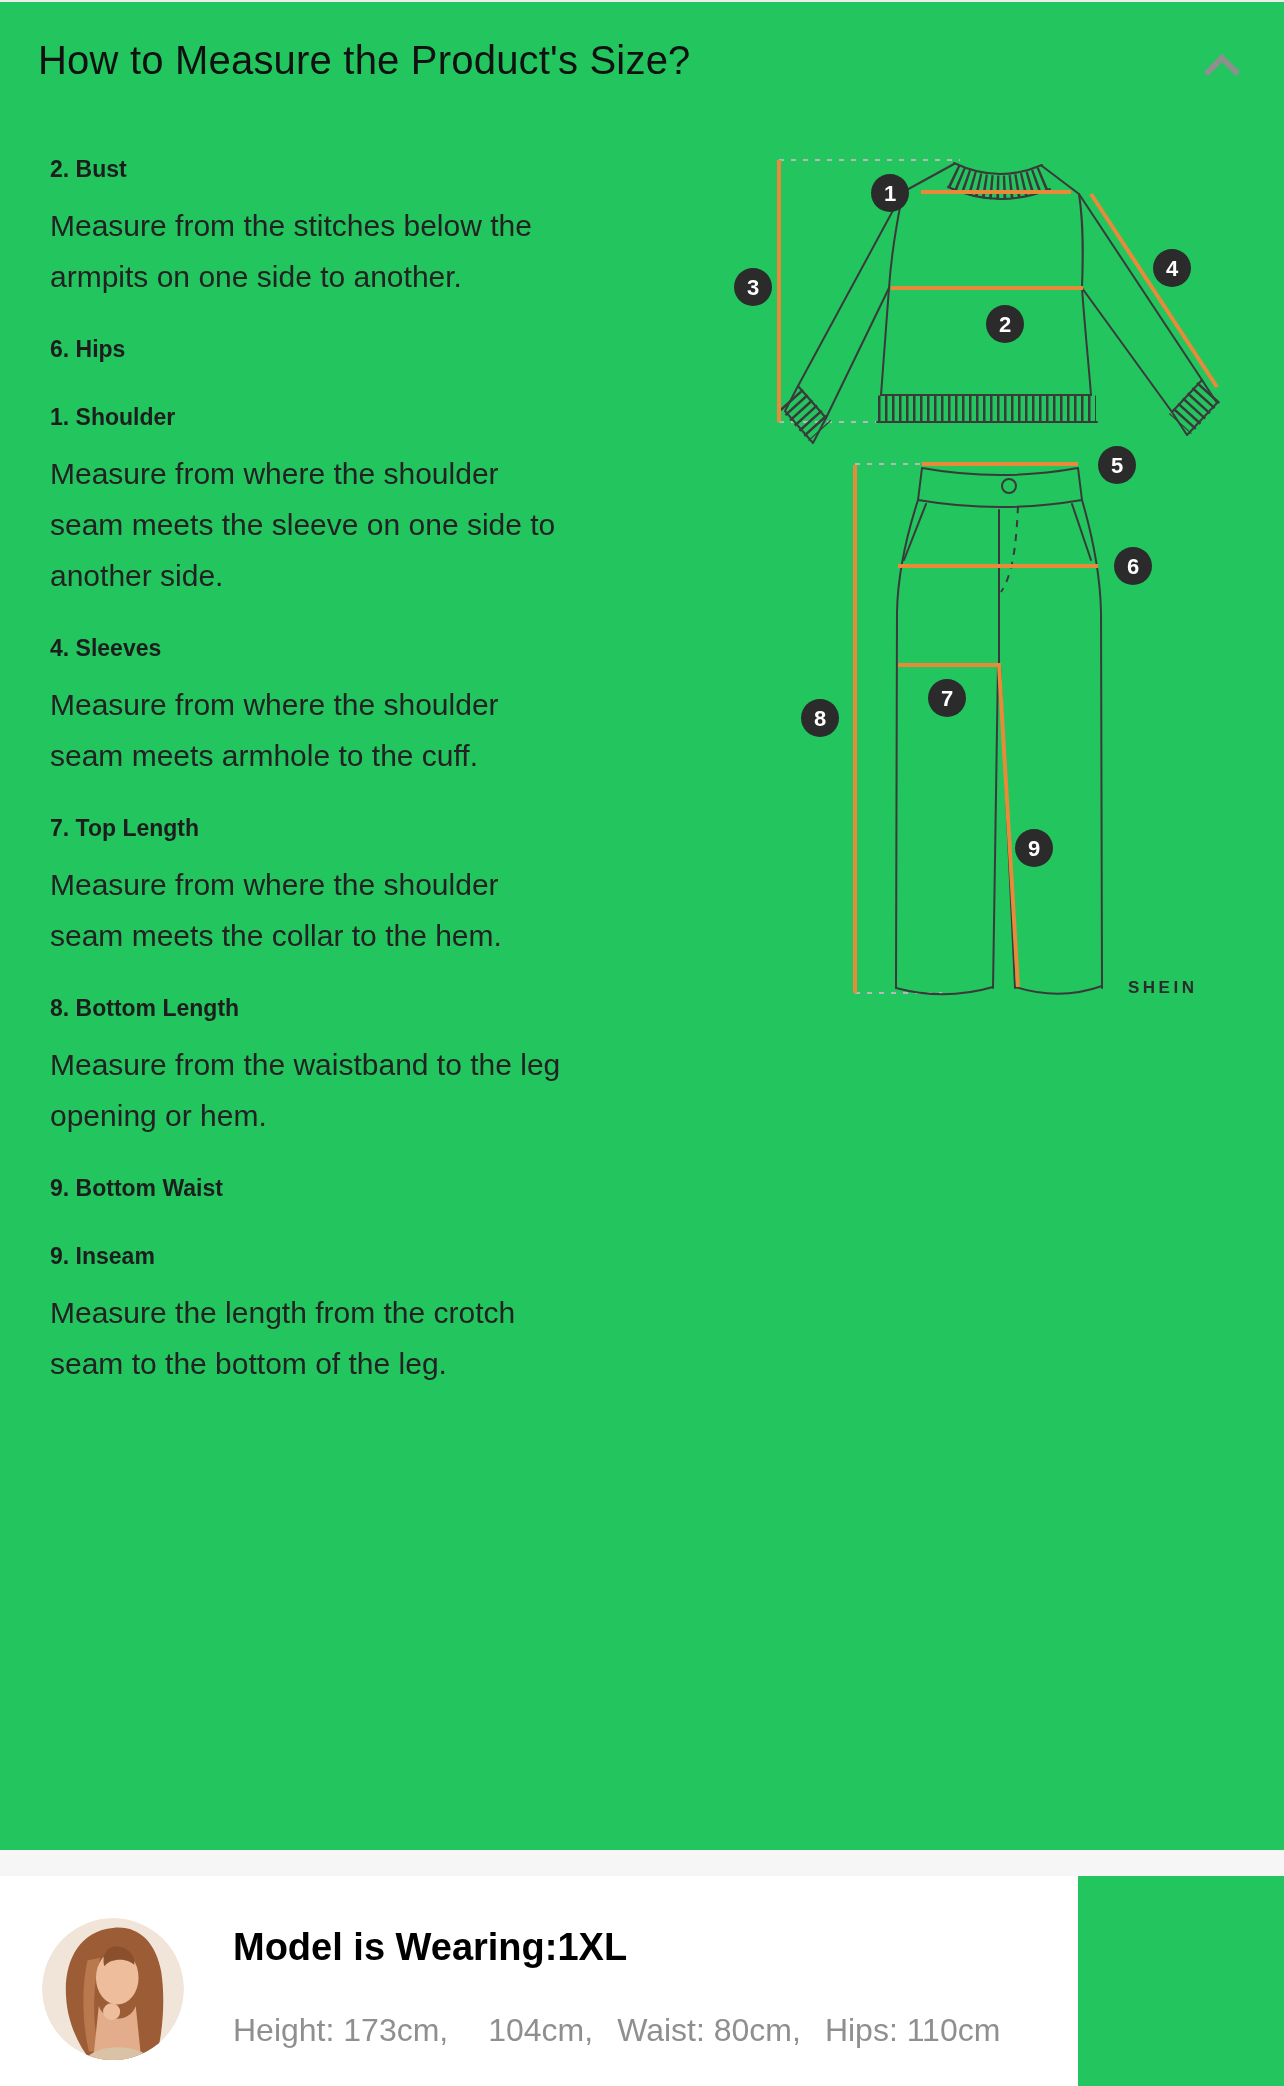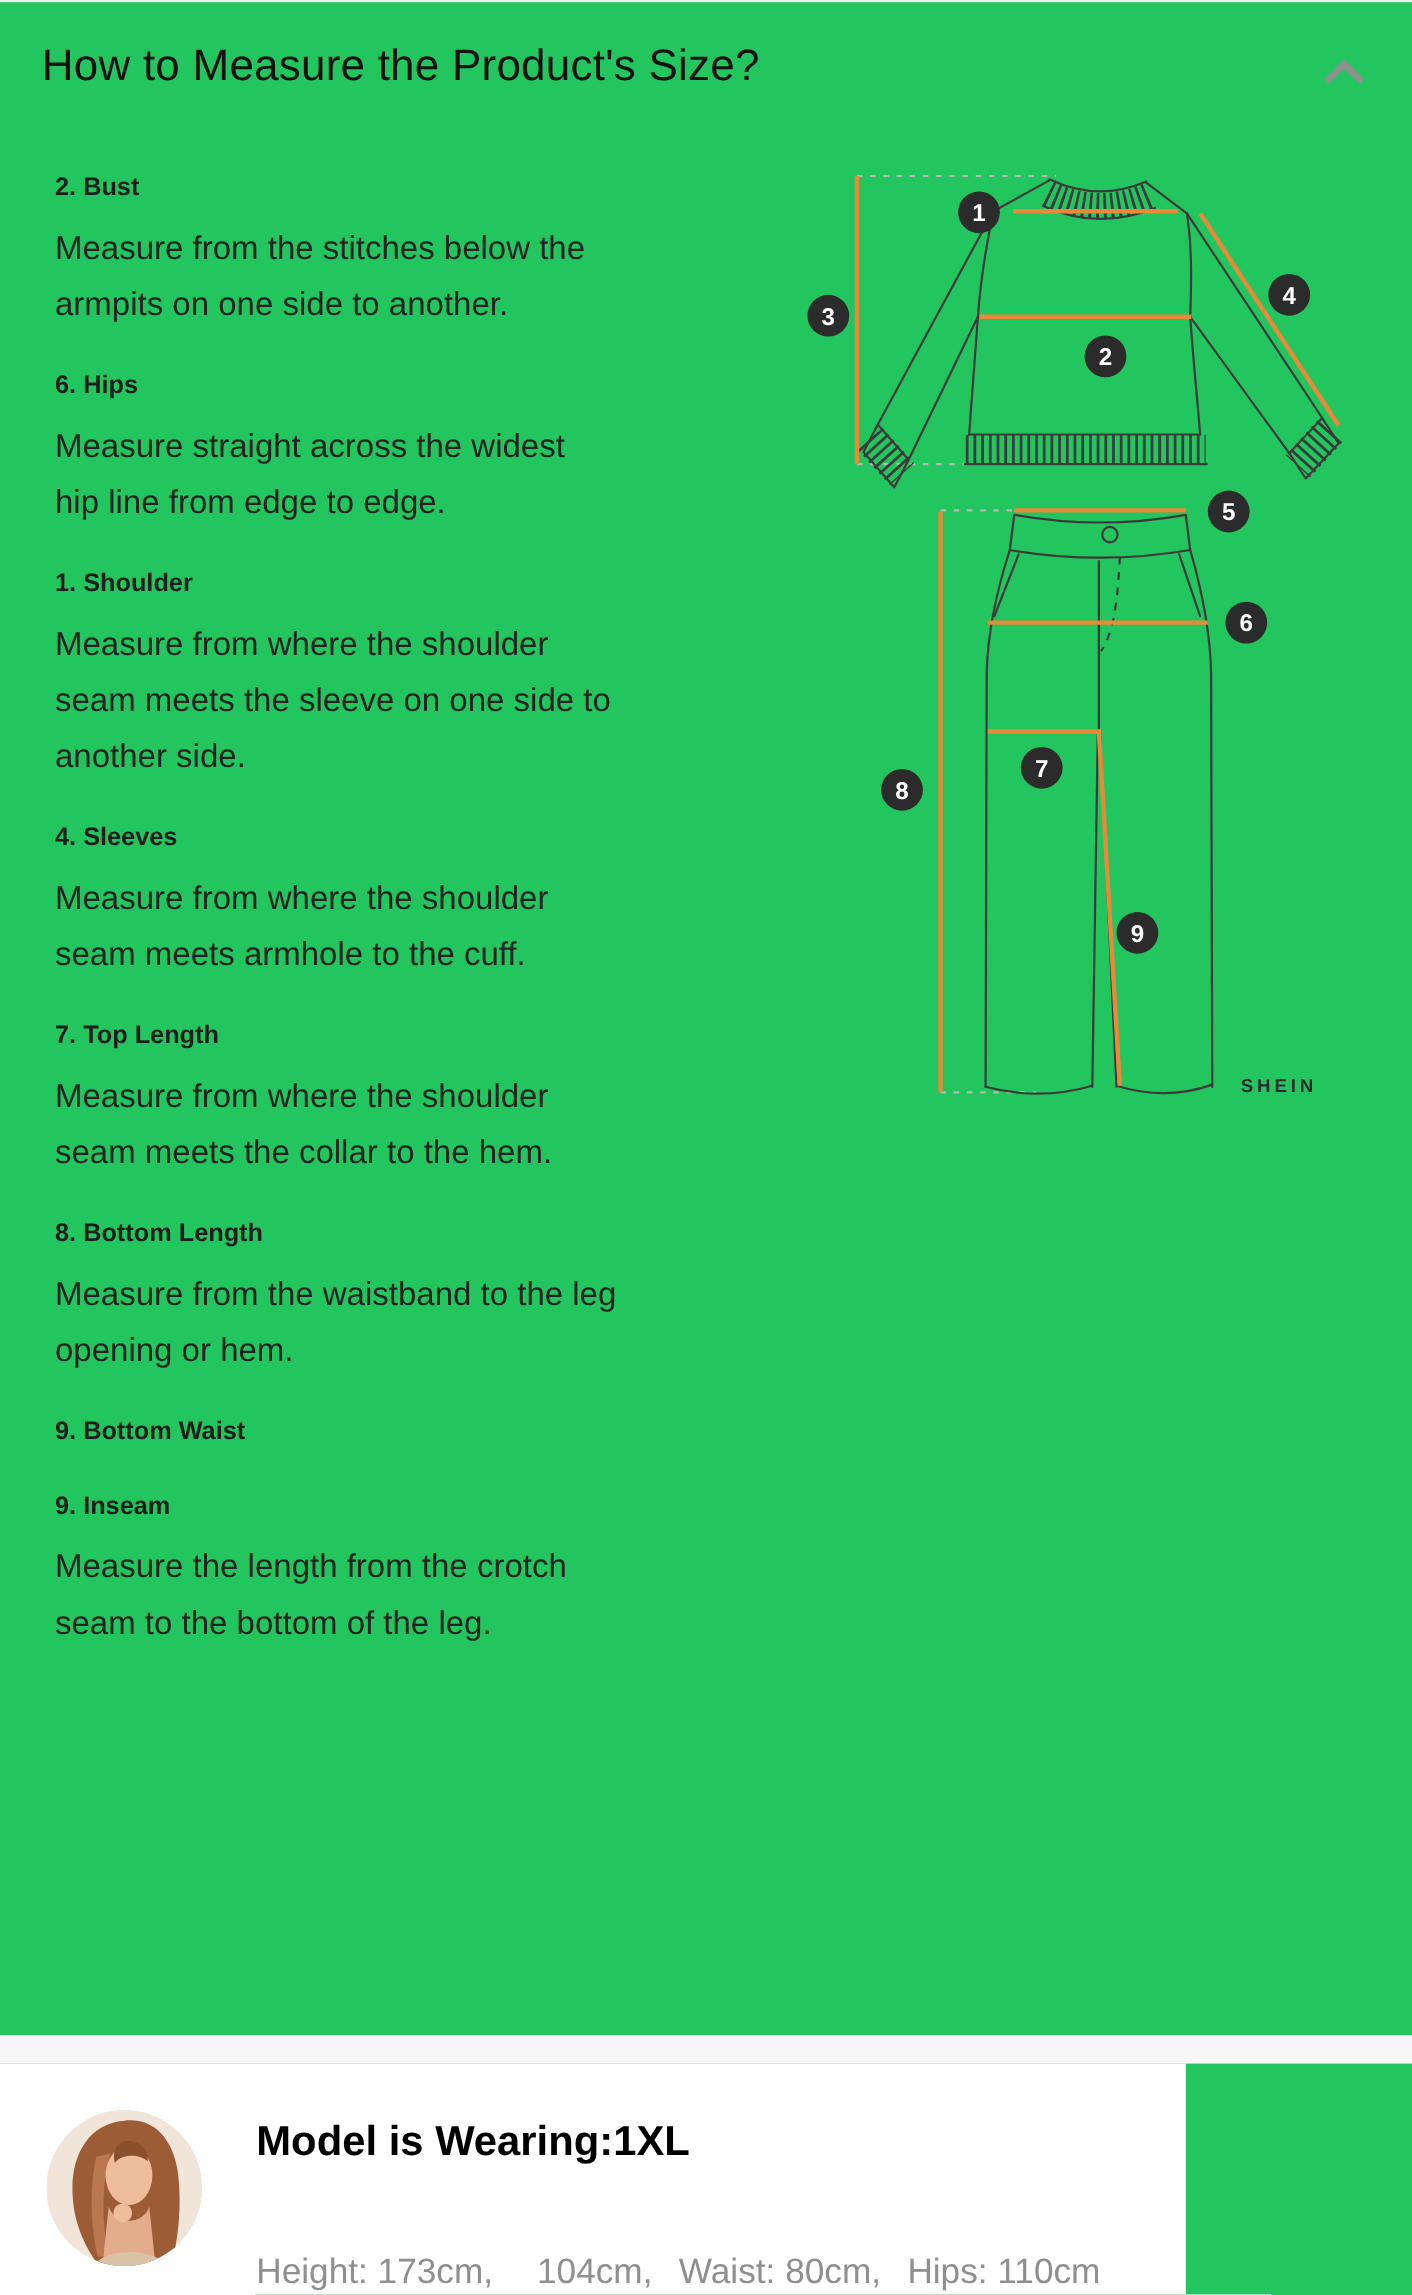--- a/index.html
+++ b/index.html
@@ -24,21 +24,21 @@
   .accent-line{fill:none;stroke:var(--accent);stroke-width:4;stroke-linejoin:miter;stroke-linecap:butt;}
   .dash{fill:none;stroke:#b8b8b8;stroke-width:2;stroke-dasharray:5 7;}
   .fly-dash{fill:none;stroke:#3a3a3a;stroke-width:2;stroke-dasharray:7 7;}
   .marker-circle{fill:var(--marker);}
   .marker-num{fill:#ffffff;font-size:22px;font-weight:700;text-anchor:middle;font-family:"Liberation Sans","DejaVu Sans",sans-serif;}
   .brand{fill:#2b2b2b;font-size:17px;font-weight:700;letter-spacing:3.5px;font-family:"Liberation Sans","DejaVu Sans",sans-serif;}
   .divider-band{position:absolute;left:0;top:1850px;width:1284px;height:26px;background:var(--divider);}
   .model-card{position:absolute;left:0;top:1876px;width:1078px;height:210px;background:#fff;}
   .avatar{position:absolute;left:42px;top:42px;width:142px;height:142px;border-radius:50%;overflow:hidden;}
   .model-title{position:absolute;left:233px;top:50px;font-size:38px;font-weight:700;color:#000;}
-  .model-stats{position:absolute;left:233px;top:136px;font-size:32px;color:var(--muted);display:flex;margin-top:34px;}
+  .model-stats{position:absolute;left:233px;top:136px;font-size:32px;color:var(--muted);display:flex;}
   .model-stats span{margin-right:24px;}
   .model-stats span:first-child{margin-right:40px;}
 </style>
 </head>
 <body>
 
 <div class="page">
   <div class="top-hairline"></div>
 
   <div class="page-title">How to Measure the Product's Size?</div>
@@ -50,22 +50,20 @@
   </button>
 
   <div class="sections">
     <div class="section">
       <h3>2. Bust</h3>
       <p>Measure from the stitches below the
 armpits on one side to another.</p>
     </div>
     <div class="section">
       <h3>6. Hips</h3>
-      <p>Measure straight across the widest
-hip line from edge to edge.</p>
     </div>
     <div class="section">
       <h3>1. Shoulder</h3>
       <p>Measure from where the shoulder
 seam meets the sleeve on one side to
 another side.</p>
     </div>
     <div class="section">
       <h3>4. Sleeves</h3>
       <p>Measure from where the shoulder

